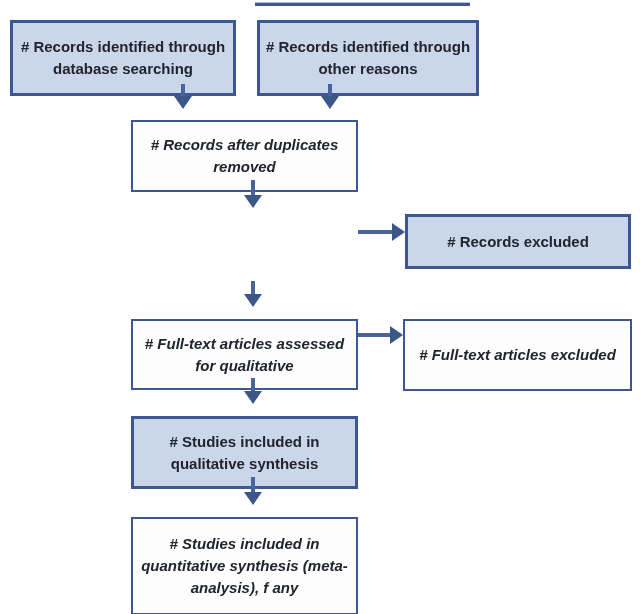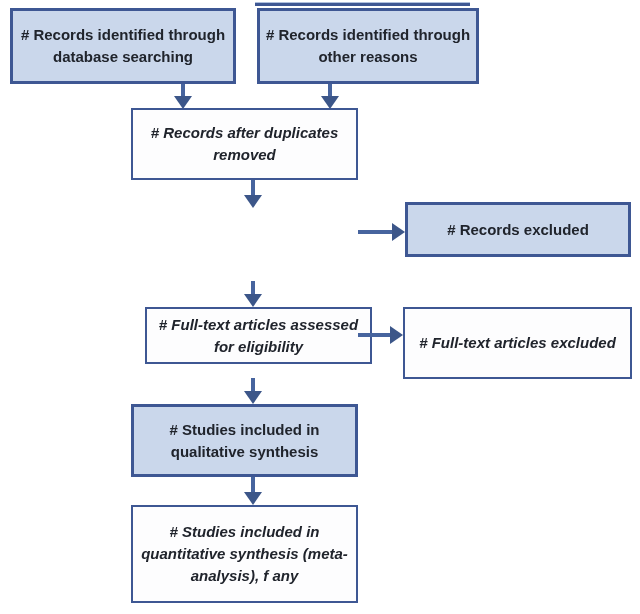--- a/index.html
+++ b/index.html
@@ -14,20 +14,21 @@
   html,body{margin:0;padding:0;background:var(--bg);}
   .canvas{
     position:relative;width:640px;height:614px;background:var(--bg);
     font-family:"Liberation Sans", sans-serif;overflow:hidden;
   }
   .box{
     position:absolute;box-sizing:border-box;
     display:flex;flex-direction:column;justify-content:center;align-items:center;
     text-align:center;color:var(--text);font-weight:bold;font-size:15px;line-height:22px;
     padding:4px 6px;
+    margin-top:12px;
   }
   .fill-blue{background:var(--box-fill-blue);border:3px solid var(--border);}
   .fill-white{background:var(--box-fill-white);border:2px solid var(--border);font-style:italic;}
   .line{display:block;white-space:nowrap;}
   .crop-line{position:absolute;left:255px;top:2px;width:215px;height:3px;background:var(--border);border-top:1px solid #aebfdd;}
   .arrow-v{position:absolute;width:18px;display:flex;flex-direction:column;align-items:center;}
   .arrow-v .stem{width:4px;flex:1;background:var(--arrow);}
   .arrow-v .head{width:0;height:0;border-left:9px solid transparent;border-right:9px solid transparent;border-top:13px solid var(--arrow-dark);}
   .arrow-h{position:absolute;height:18px;display:flex;flex-direction:row;align-items:center;}
   .arrow-h .stem{height:4px;flex:1;background:var(--arrow);}
@@ -77,23 +78,23 @@
 
   <div class="box fill-blue" style="left:405px;top:202px;width:226px;height:55px">
     <span class="line"># Records excluded</span>
   </div>
 
   <div class="arrow-v" style="left:244px;top:281px;height:26px">
     <div class="stem"></div>
     <div class="head"></div>
   </div>
 
-  <div class="box fill-white" style="left:145px;top:307px;width:227px;height:57px">
+  <div class="box fill-white" style="left:131px;top:307px;width:227px;height:71px">
     <span class="line"># Full-text articles assessed</span>
-    <span class="line">for eligibility</span>
+    <span class="line">for qualitative</span>
   </div>
 
   <div class="arrow-h" style="left:358px;top:326px;width:45px">
     <div class="stem"></div>
     <div class="head"></div>
   </div>
 
   <div class="box fill-white" style="left:403px;top:307px;width:229px;height:72px">
     <span class="line"># Full-text articles excluded</span>
   </div>

